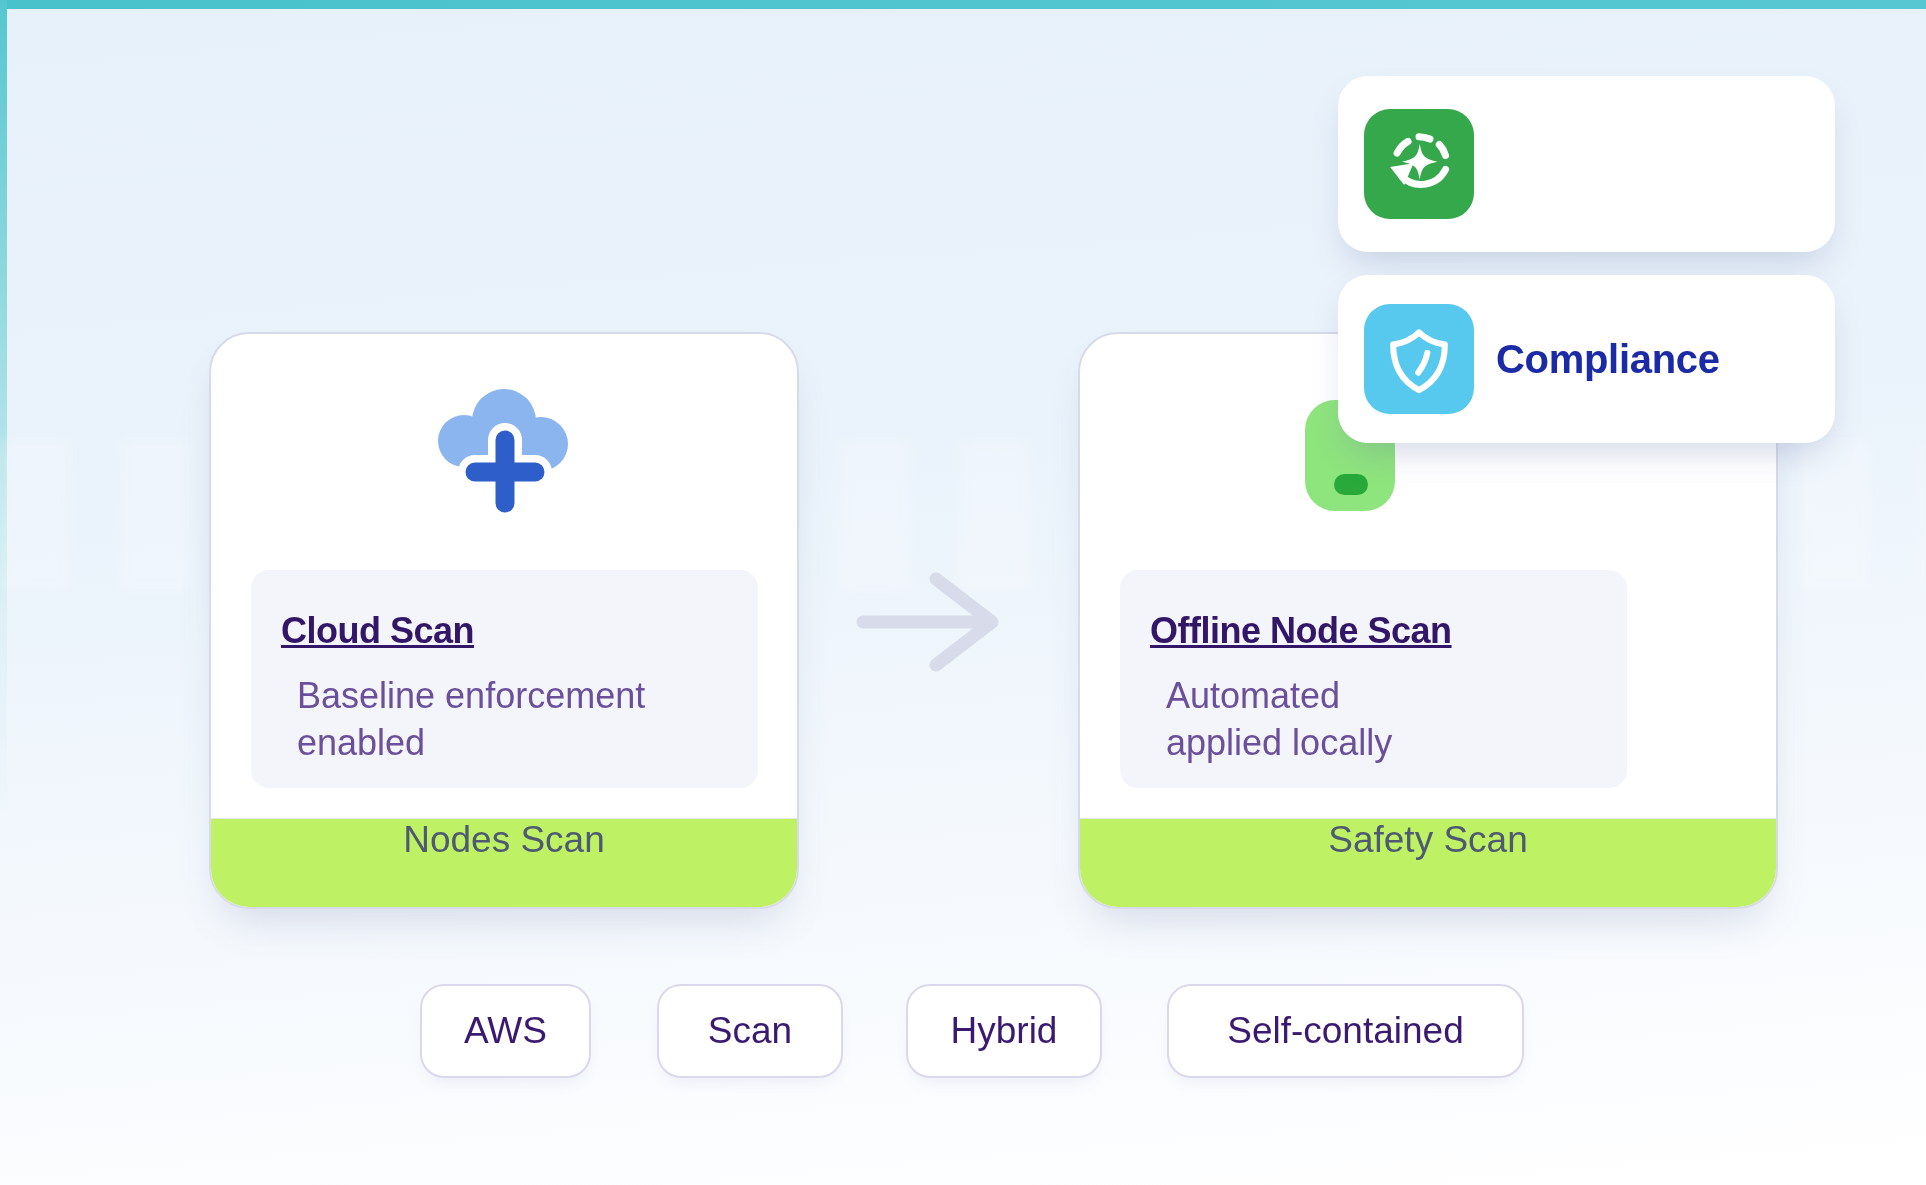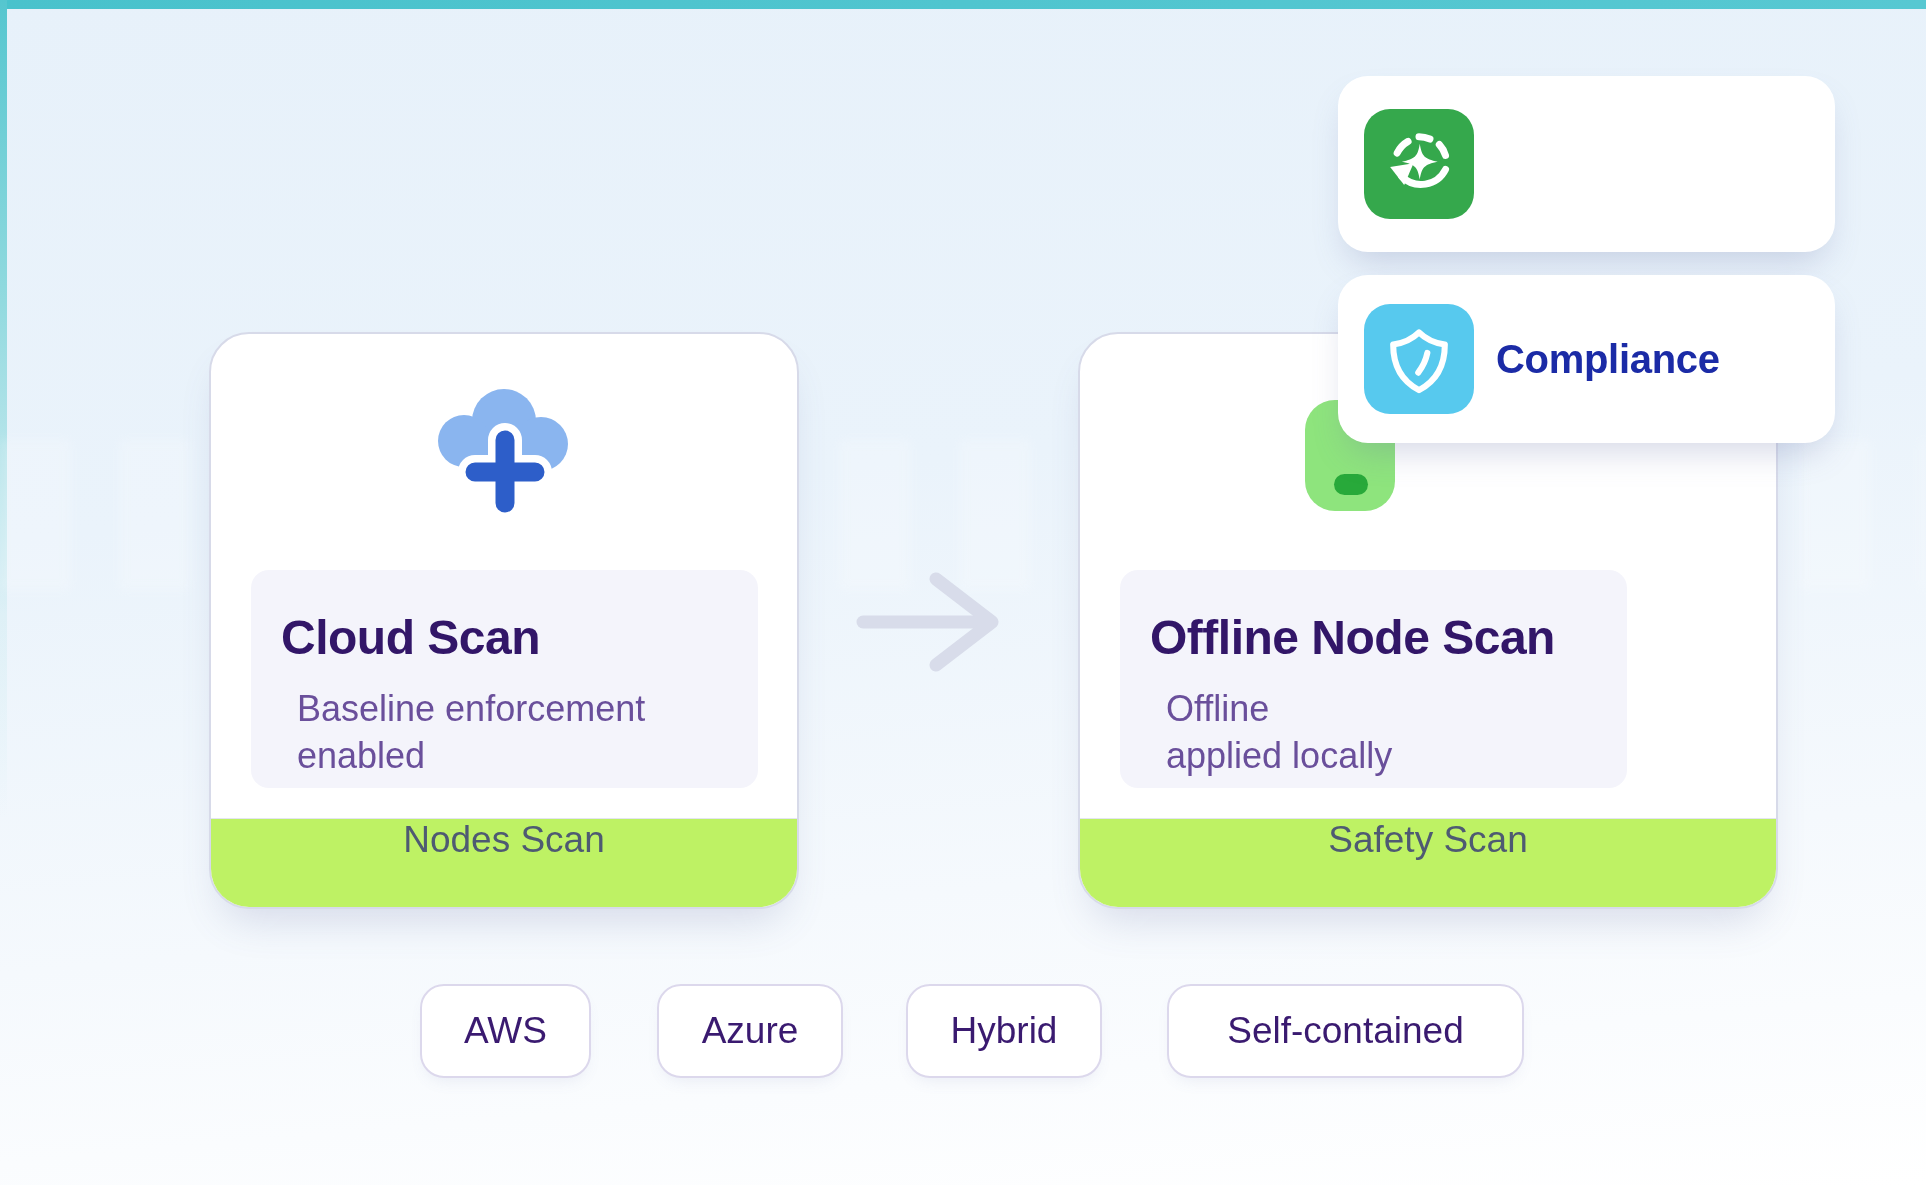--- a/index.html
+++ b/index.html
@@ -54,23 +54,24 @@
   .panel {
     position: absolute; left: 40px; top: 236px;
     width: 507px; height: 218px;
     background: #f4f4fb;
     border-radius: 18px;
     box-sizing: border-box;
     padding: 40px 30px 0 30px;
   }
   .panel h2 {
     margin: 0 0 20px 0;
-    font-size: 48px; font-weight: 700;
+    font-size: 36px; font-weight: 700;
     letter-spacing: -0.5px;
     color: #321668;
+    text-decoration: underline;
   }
   .panel p {
     margin: 16px;
     font-size: 36px; font-weight: 400;
     line-height: 47px;
     color: #6a4f9b;
   }
   .card-footer {
     position: absolute; left: 0; bottom: 0;
     width: 100%; height: 88px;
@@ -194,21 +195,21 @@
       </g>
     </svg>
   </div>
 
   <section class="card card-right">
     <div class="node-icon">
       <span class="node-pill"></span>
     </div>
     <div class="panel">
       <h2>Offline Node Scan</h2>
-      <p><span>Offline</span><br><span>applied locally</span></p>
+      <p><span>Automated</span><br><span>applied locally</span></p>
     </div>
     <div class="card-footer">
       <span>Safety Scan</span>
     </div>
   </section>
 
   <div class="badge badge-automated">
     <div class="badge-icon green">
       <svg width="78" height="78" viewBox="0 0 100 100" aria-hidden="true">
         <g stroke="#ffffff" stroke-width="9" stroke-linecap="round" fill="none">
@@ -232,21 +233,21 @@
         </g>
       </svg>
     </div>
     <div class="badge-text">Compliance</div>
   </div>
 
   <div class="tag tag-aws">
     <span>AWS</span>
   </div>
   <div class="tag tag-azure">
-    <span>Azure</span>
+    <span>Scan</span>
   </div>
   <div class="tag tag-hybrid">
     <span>Hybrid</span>
   </div>
   <div class="tag tag-self">
     <span>Self-contained</span>
   </div>
 
 </div>
 

